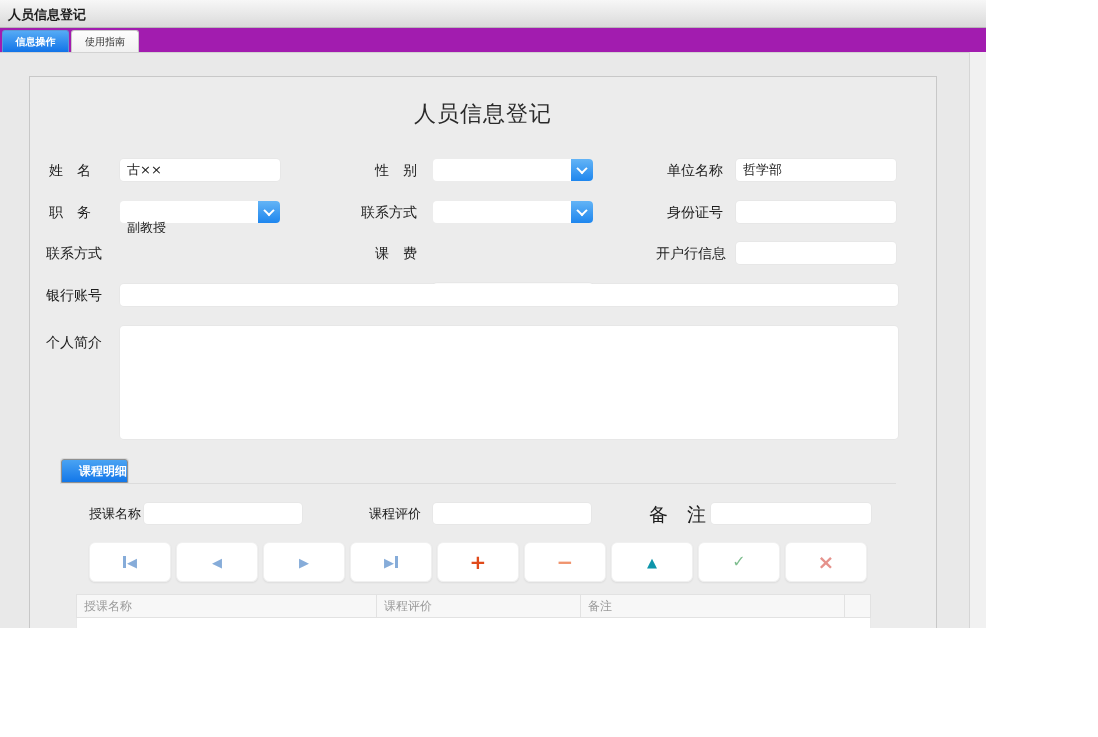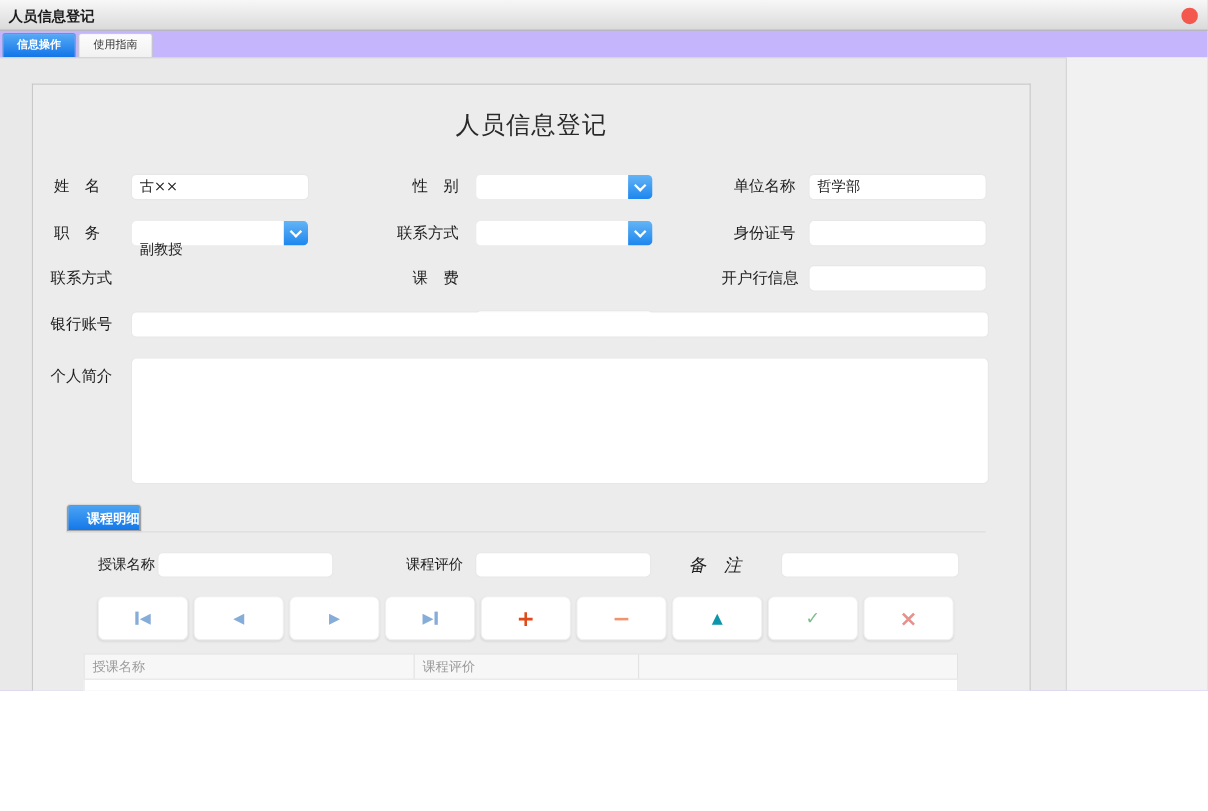--- a/index.html
+++ b/index.html
@@ -1,17 +1,17 @@
 <!DOCTYPE html>
 <html><head>
 <meta charset="utf-8">
 <style>
   * { margin:0; padding:0; box-sizing:border-box; }
   html,body { width:1098px; height:737px; background:#ffffff; font-family:"DejaVu Sans","Liberation Sans",sans-serif; }
-  #window { position:relative; width:1098px; height:628px; background:#c4b5fd; overflow:hidden; }
+  #window { position:relative; width:986px; height:628px; background:#a21caf; overflow:hidden; }
 
   
   #titlebar { position:absolute; left:0; top:0; width:1098px; height:28px;
     background:linear-gradient(#f7f7f7,#dadada); border-bottom:1px solid #b6b6b6; }
   #titlebar .title { position:absolute; left:8px; top:6px; font-size:13px; font-weight:bold; color:#1b1b1b; }
   #close-dot { position:absolute; left:1074px; top:7px; width:15px; height:15px; border-radius:50%; background:#f4574d; cursor:pointer; }
 
   
   .tab { position:absolute; top:30px; height:22px; line-height:22px; text-align:center; font-size:10px; border-radius:3px 3px 0 0; cursor:pointer; }
   .tab.active { left:2px; width:67px; color:#fff; font-weight:bold;
@@ -128,21 +128,21 @@
     <div class="lbl" style="left:16px; top:254px;">个人简介</div>
     <textarea class="inp" style="left: 90px; top: 249px; width: 778px; height: 113px;"></textarea>
 
     <div id="course-tab">课程明细</div>
     <div id="course-line"></div>
 
     <div class="lbl" style="left:59px; top:426px; font-size:13px;">授课名称</div>
     <input class="inp" style="left: 114px; top: 426px; width: 158px; height: 21px;" value="">
     <div class="lbl" style="left:339px; top:426px; font-size:13px;">课程评价</div>
     <input class="inp" style="left: 403px; top: 426px; width: 158px; height: 21px;" value="">
-    <div class="lbl" style="left:596px; top:426px; font-size:16px;font-style:italic;">备　注</div>
+    <div class="lbl" style="left:619px; top:426px; font-size:19px;">备　注</div>
     <input class="inp" style="left: 681px; top: 426px; width: 160px; height: 21px;" value="">
 
     <div class="nav-btn" style="left:59px;">
       <span class="g-bar"></span>
         <span class="g-arrow">◀</span>
     </div>
     <div class="nav-btn" style="left:146px;">
       <span class="g-arrow">◀</span>
     </div>
     <div class="nav-btn" style="left:233px;">
@@ -164,18 +164,19 @@
     <div class="nav-btn" style="left:668px;">
       <span class="g-post">✓</span>
     </div>
     <div class="nav-btn" style="left:755px;">
       <span class="g-cancel">×</span>
     </div>
 
     <div id="grid">
       <div class="hcell" style="width:300px;">授课名称</div>
       <div class="hcell" style="width:204px;">课程评价</div>
+      <div class="hcell" style="width:264px;">备注</div>
       <div class="hcell" style="width:25px;"></div>
     </div>
     <div id="grid-row"></div>
 
   </div>
 </div>
 
 </body></html>

